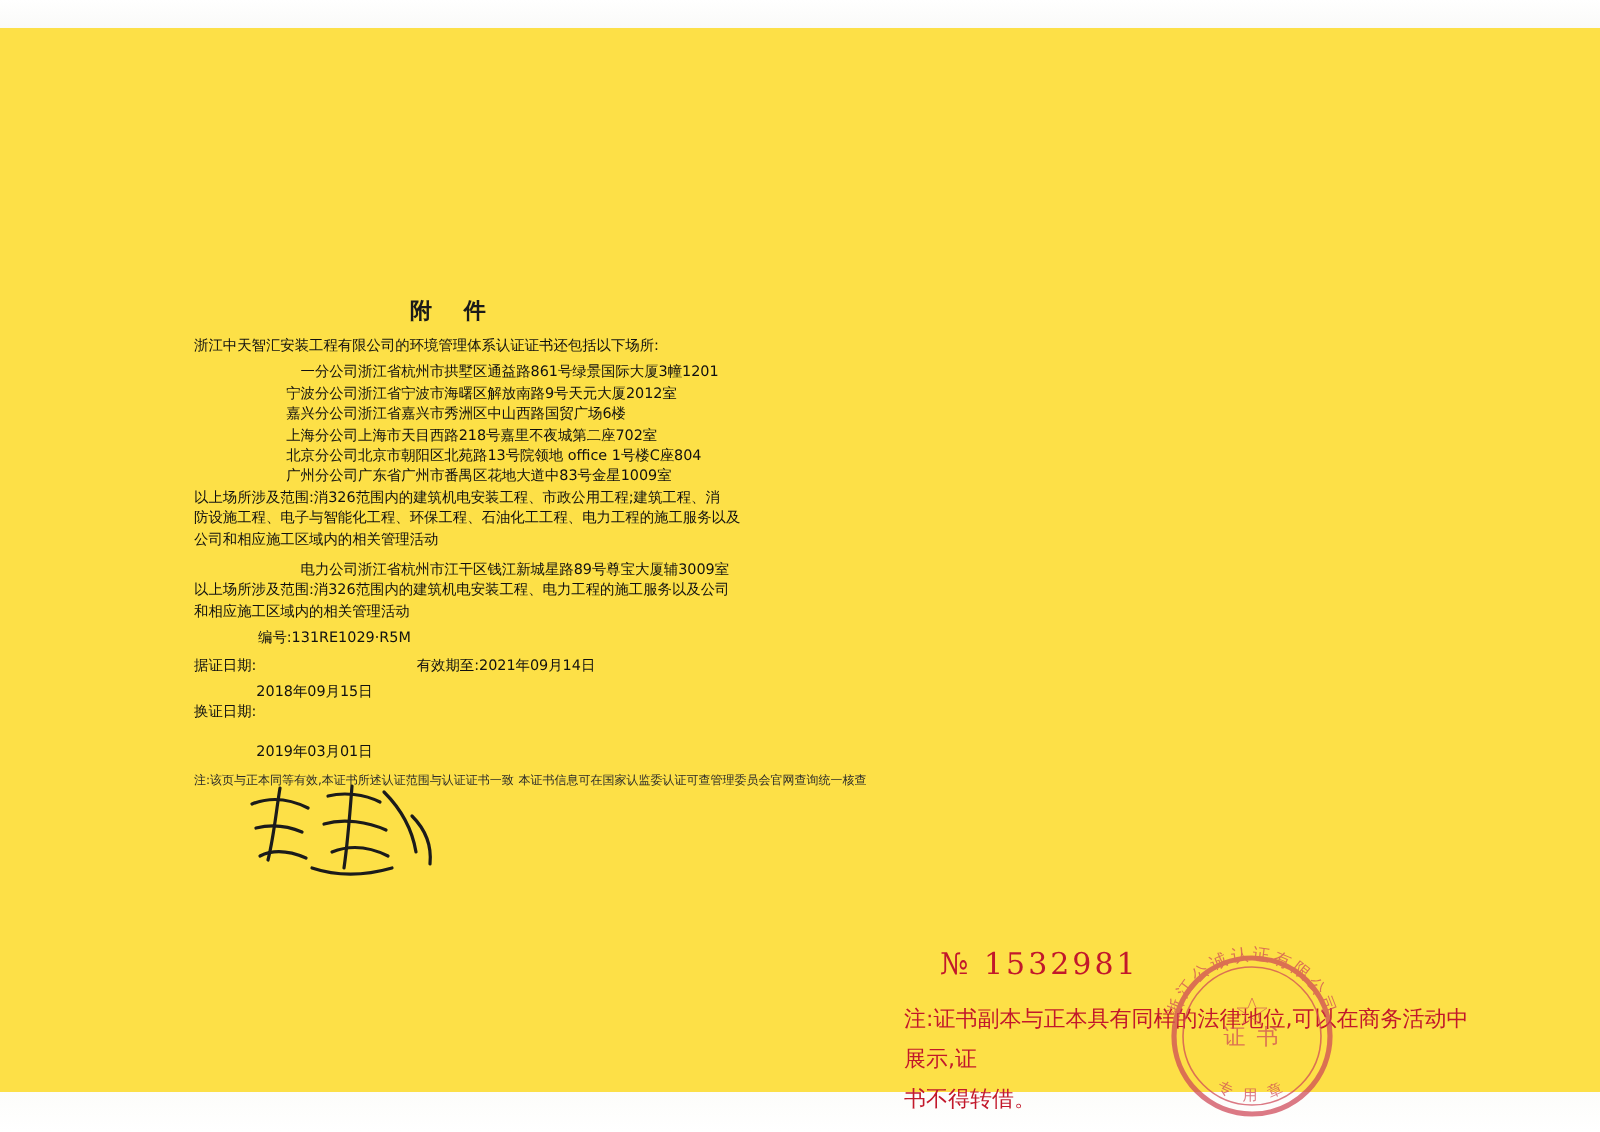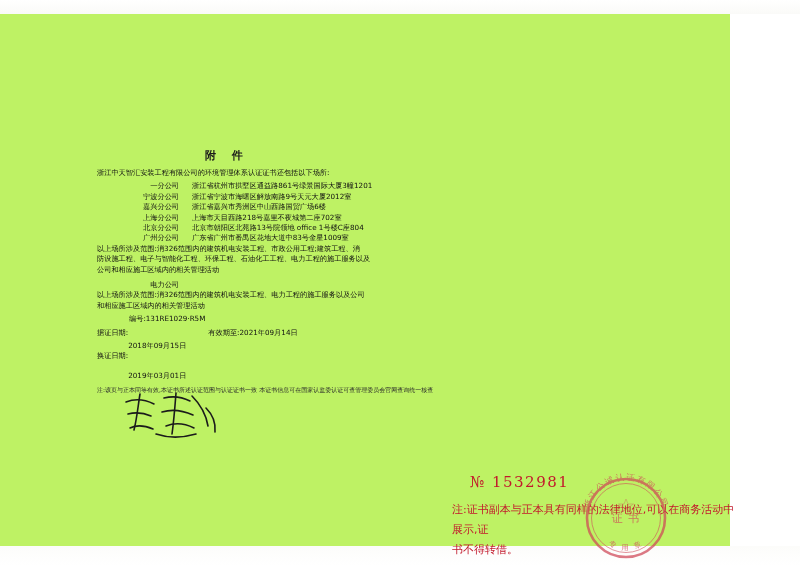--- a/index.html
+++ b/index.html
@@ -10,22 +10,22 @@
     width: 800px;
     height: 566px;
     background: #ffffff;
     font-family: "DejaVu Sans", "Liberation Sans", sans-serif;
     overflow: hidden;
     position: relative;
   }
   .page {
     position: absolute;
     left: 0; top: 0;
-    width: 730px; height: 566px;
-    background: #bef264;
+    width: 800px; height: 566px;
+    background: #fde047;
   }
   
   .edge-top {
     position: absolute; left: 0; top: 0; width: 800px; height: 14px;
     background: linear-gradient(to bottom, #ffffff, #fafaf8);
   }
   .edge-bottom {
     position: absolute; left: 0; bottom: 0; width: 800px; height: 20px;
     background: linear-gradient(to top, #ffffff, #fcfcfa);
   }
@@ -60,21 +60,20 @@
     display: flex;
     white-space: nowrap;
   }
   .row .lbl {
     width: 82px;
     flex: 0 0 82px;
     text-align: right;
   }
   .row .val {
     flex: 1 1 auto;
-    margin-left: 13px;
   }
   .gap-sm { height: 3px; }
   .gap-md { height: 5px; }
 
   .note-line {
     font-size: 6px;
     line-height: 8.6px;
     color: #2a2a2a;
     white-space: nowrap;
   }
@@ -168,20 +167,21 @@
     </div>
 
     <span class="line">以上场所涉及范围:消326范围内的建筑机电安装工程、市政公用工程;建筑工程、消</span>
     <span class="line">防设施工程、电子与智能化工程、环保工程、石油化工工程、电力工程的施工服务以及</span>
     <span class="line">公司和相应施工区域内的相关管理活动</span>
 
     <div class="gap-md"></div>
 
     <div class="row">
       <span class="lbl">电力公司</span>
+      <span class="val">浙江省杭州市江干区钱江新城星路89号尊宝大厦辅3009室</span>
     </div>
     <span class="line">以上场所涉及范围:消326范围内的建筑机电安装工程、电力工程的施工服务以及公司</span>
     <span class="line">和相应施工区域内的相关管理活动</span>
 
     <div class="gap-sm"></div>
 
     <div class="row">
       <span style="flex:0 0 auto;padding-left:32px;">编号:</span>
       <span style="flex:0 0 auto;">131RE1029·R5M</span>
     </div>

